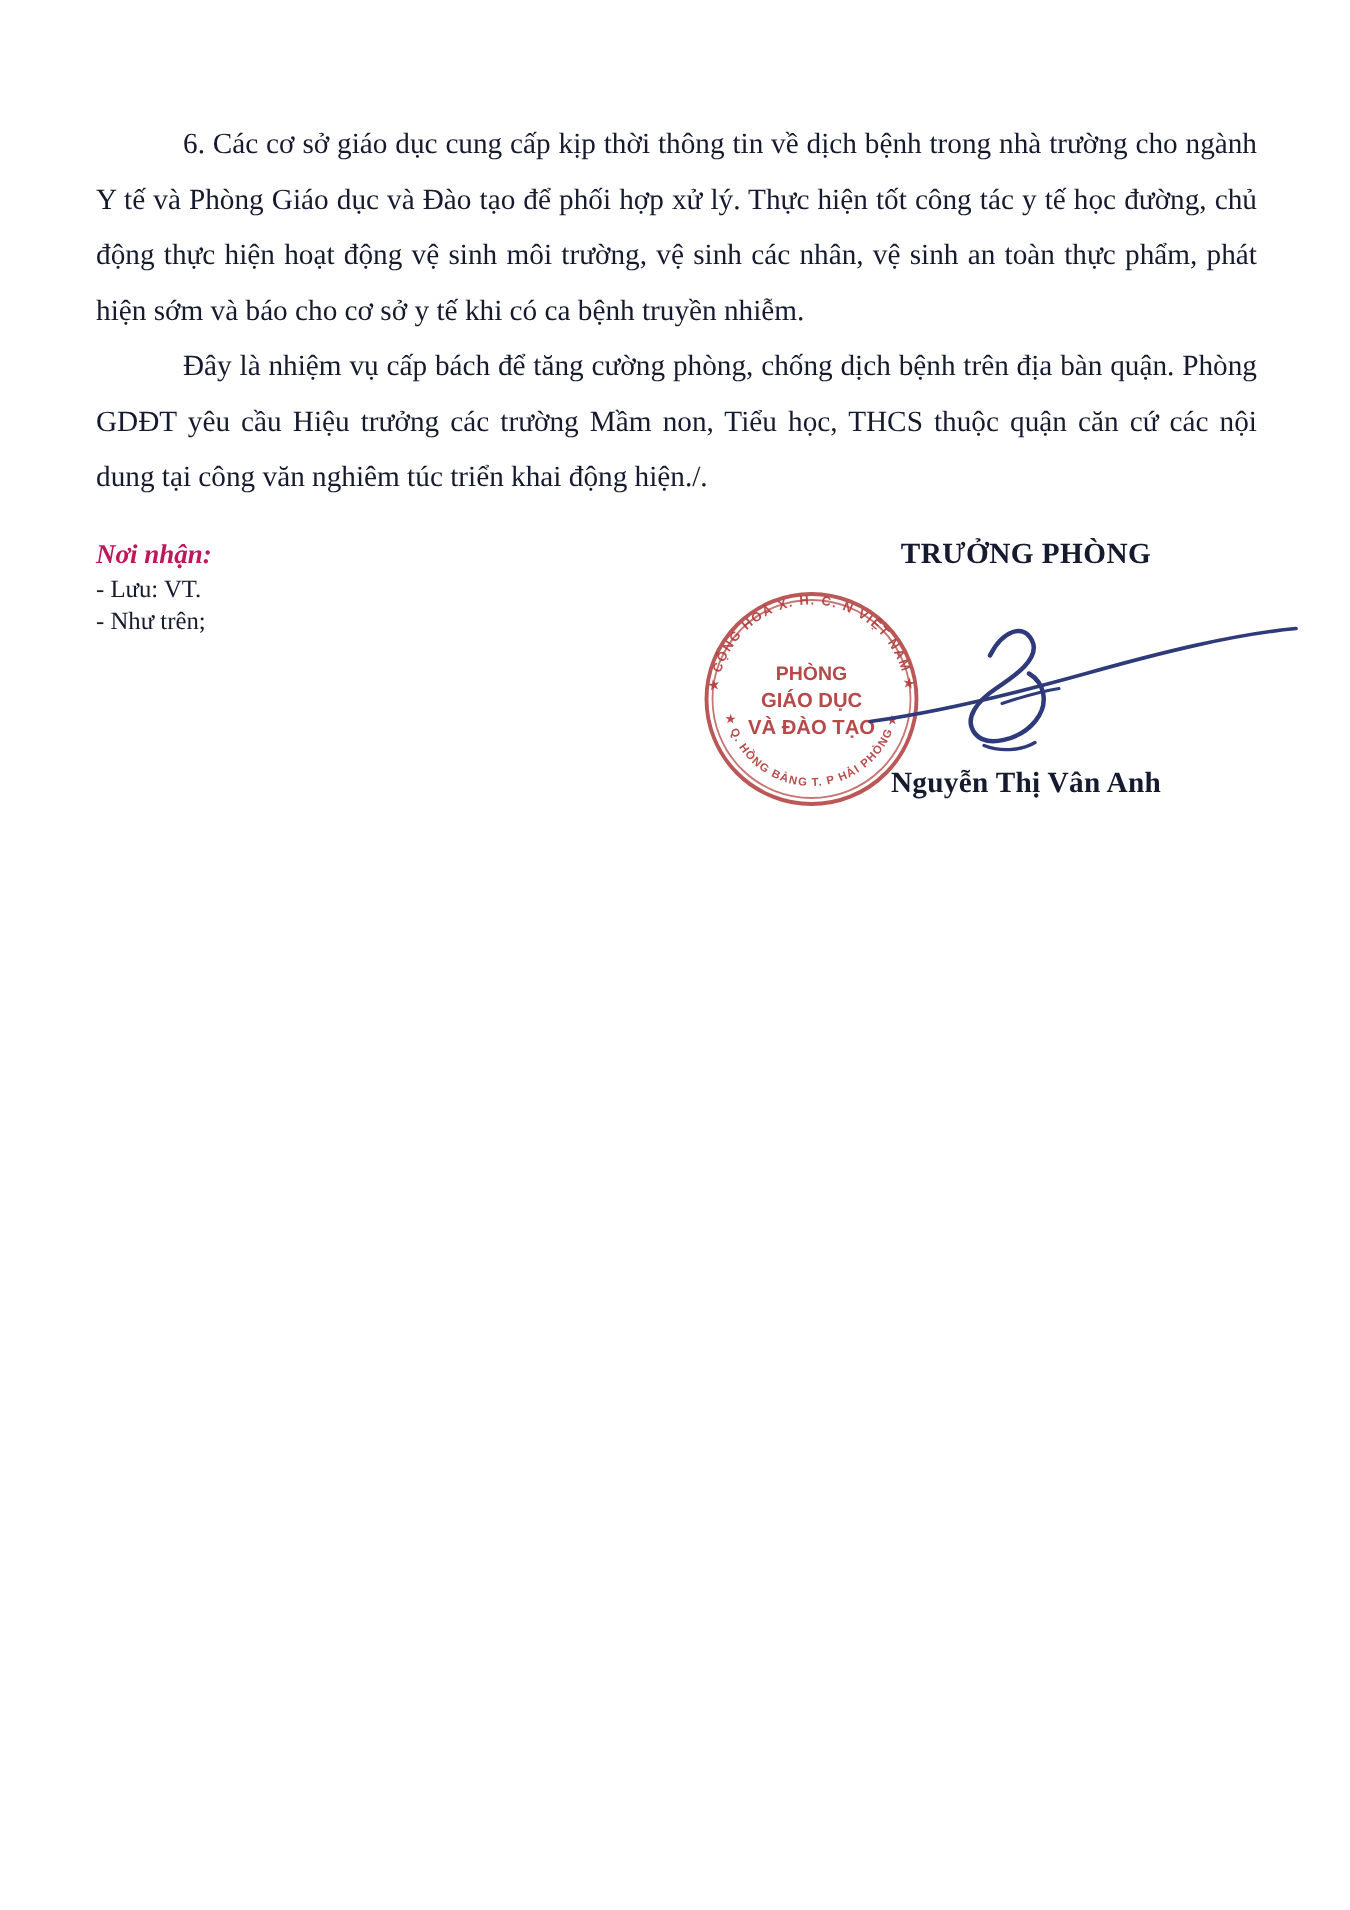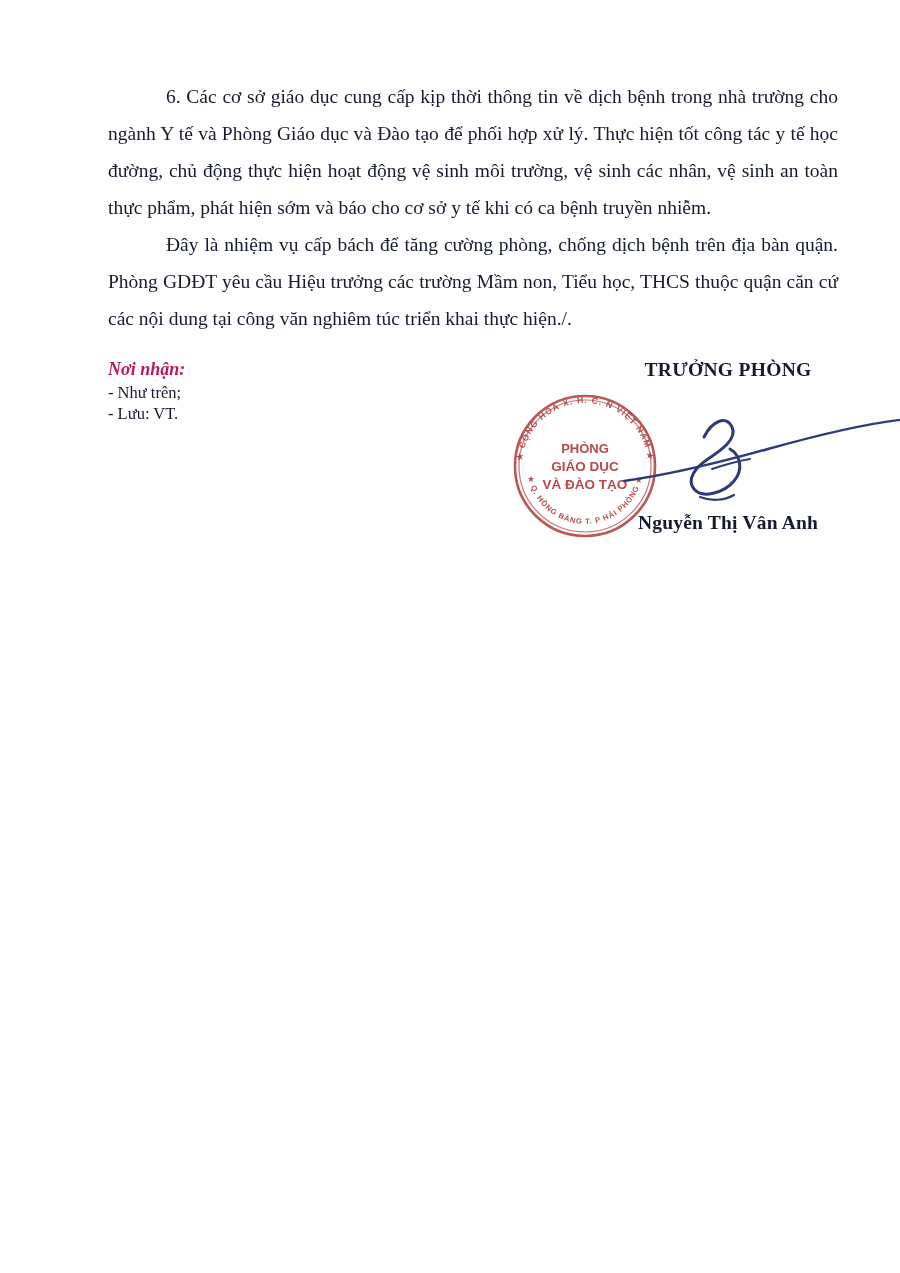--- a/index.html
+++ b/index.html
@@ -12,21 +12,21 @@
     background: #ffffff;
     font-family: "Liberation Serif", serif;
     color: #1a1a2e;
     position: relative;
     overflow: hidden;
   }
 
   .page {
     position: absolute;
     inset: 0;
-    padding: 78px 62px 0 108px;
+    padding: 78px 62px 0 64px;
     box-sizing: border-box;
   }
 
   .body-para {
     font-size: 19.5px;
     line-height: 37px;
     text-align: justify;
     text-justify: inter-word;
     margin: 0;
     color: #161a2e;
@@ -107,28 +107,28 @@
   }
   .signature svg { display: block; }
 </style>
 </head>
 <body>
 
 <div class="page">
 
   <p class="body-para first">6. Các cơ sở giáo dục cung cấp kịp thời thông tin về dịch bệnh trong nhà trường cho ngành Y tế  và Phòng Giáo dục và Đào tạo để phối hợp xử lý. Thực hiện tốt công tác y tế học đường, chủ động thực hiện hoạt động vệ sinh môi trường, vệ sinh các nhân, vệ sinh an toàn thực phẩm, phát hiện sớm và báo cho cơ sở y tế khi có ca bệnh truyền nhiễm.</p>
 
-  <p class="body-para second">Đây là nhiệm vụ cấp bách để tăng cường phòng, chống dịch bệnh trên địa bàn quận. Phòng GDĐT yêu cầu Hiệu trưởng các trường Mầm non, Tiểu học, THCS thuộc quận căn cứ các nội dung tại công văn nghiêm túc triển khai thực hiện./.</p>
+  <p class="body-para second">Đây là nhiệm vụ cấp bách để tăng cường phòng, chống dịch bệnh trên địa bàn quận. Phòng GDĐT yêu cầu Hiệu trưởng các trường Mầm non, Tiểu học, THCS thuộc quận căn cứ các nội dung tại công văn nghiêm túc triển khai động hiện./.</p>
 
   <div class="sig-block">
 
     <div class="recipients">
       <div class="title">Nơi nhận:</div>
+      <div class="line">- Lưu: VT.</div>
       <div class="line">- Như trên;</div>
-      <div class="line">- Lưu: VT.</div>
     </div>
 
     <div class="signer">
       <div class="role">TRƯỞNG PHÒNG</div>
       <div class="name">Nguyễn Thị Vân Anh</div>
     </div>
 
     <div class="seal">
       <svg viewBox="0 0 158 158" width="158" height="158" aria-hidden="true">
         <defs>

